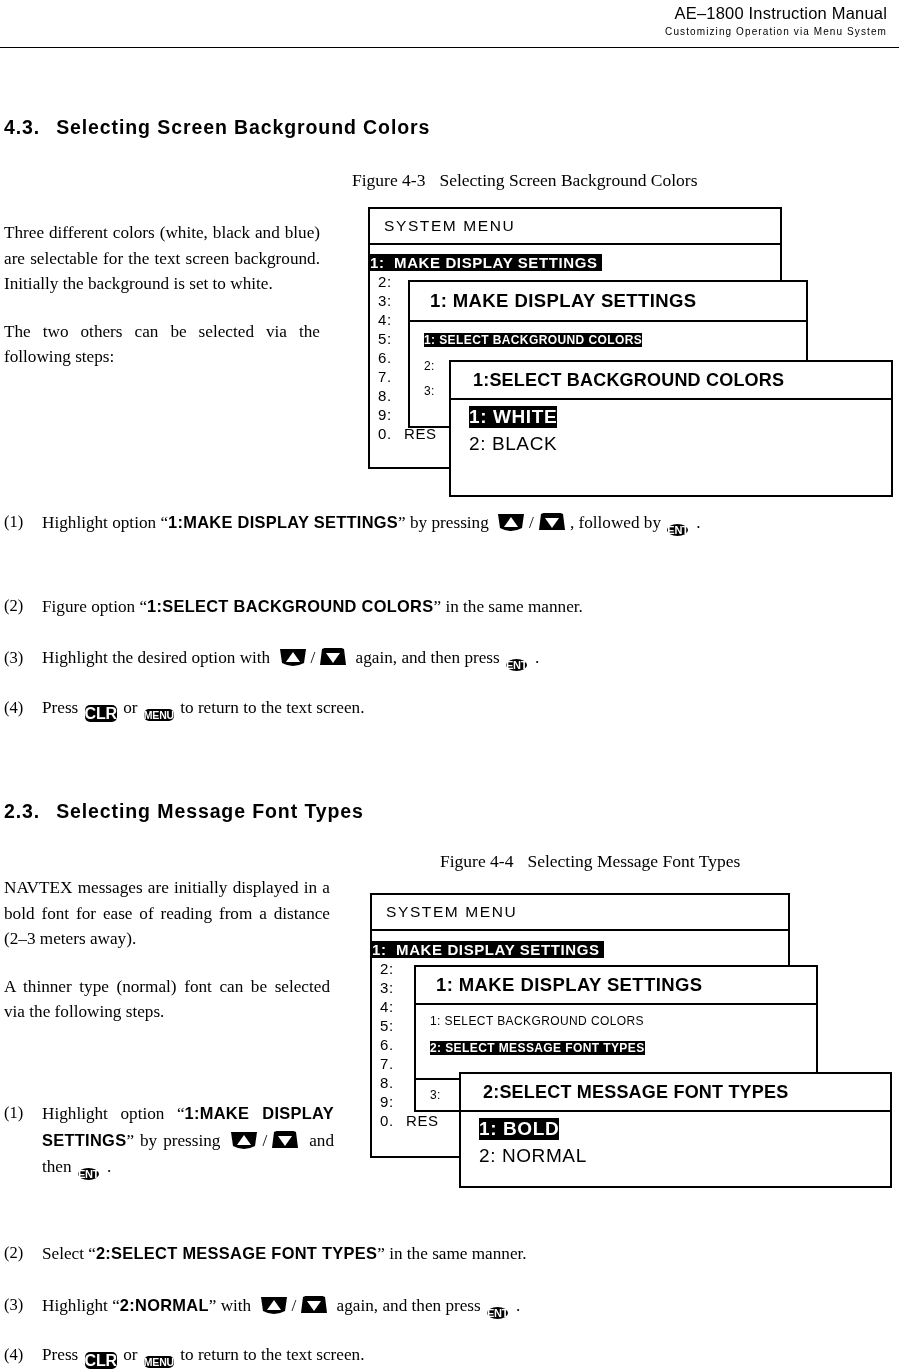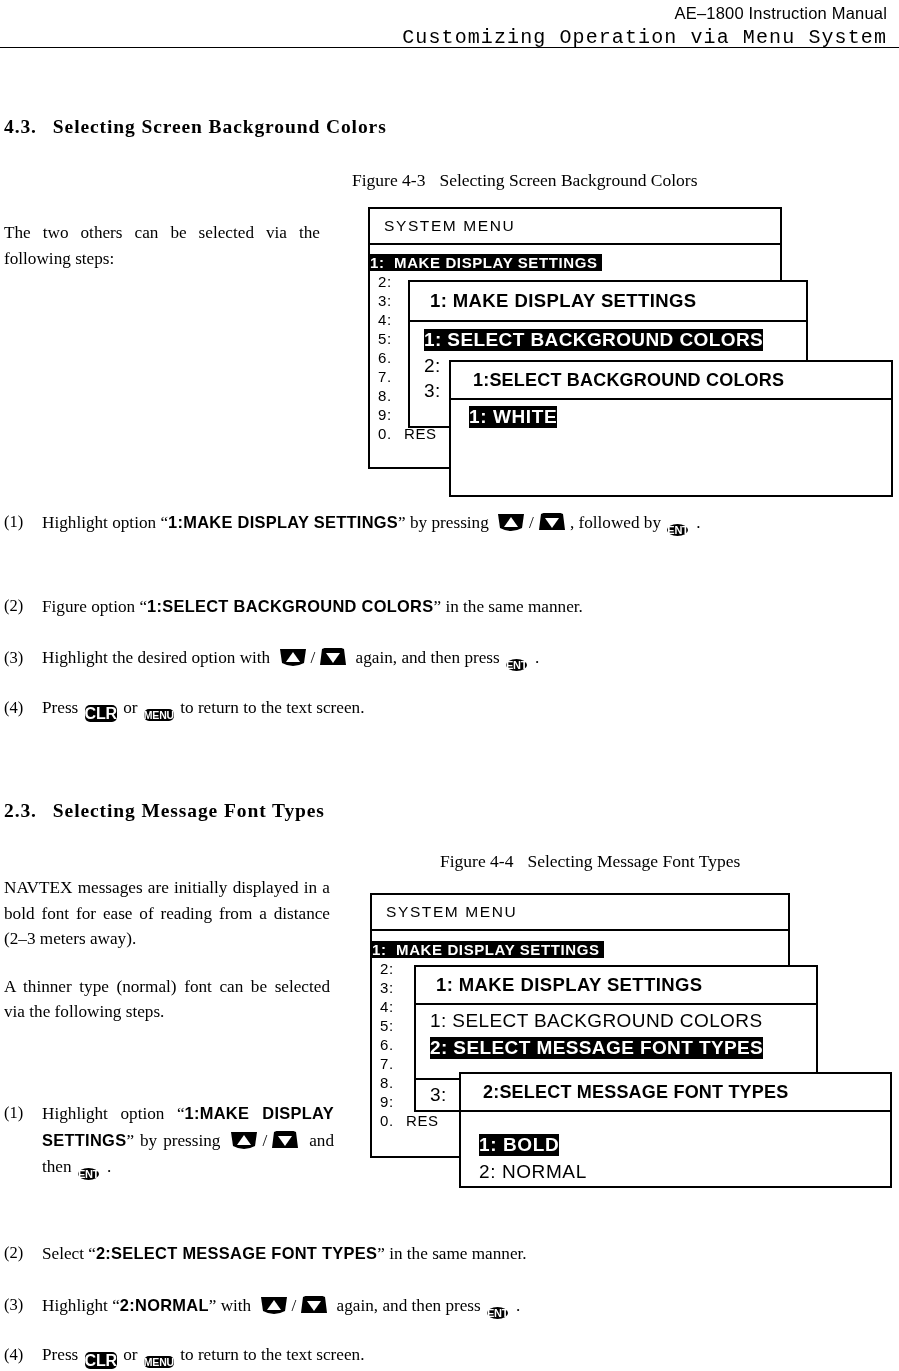--- a/index.html
+++ b/index.html
@@ -22,36 +22,36 @@
     top: 0; left: 0; right: 0;
     padding: 4px 12px 0 4px;
     text-align: right;
   }
   .page-header .line1 {
     font-family: "Liberation Sans", sans-serif;
     font-size: 16.5px;
     letter-spacing: 0.2px;
   }
   .page-header .line2 {
-    font-family: Liberation Mono, monospace;
-    font-size: 20px;
+    font-family: Liberation Sans, sans-serif;
+    font-size: 10px;
     letter-spacing: 1.1px;
     margin-top: 3px;
   }
   .header-rule {
     position: absolute;
     left: 0; right: 0;
     top: 47px;
     border-bottom: 1.2px solid #000;
   }
 
   
   .sec-head {
     position: absolute;
-    font-family: Liberation Serif, serif;
+    font-family: Liberation Sans, sans-serif;
     font-weight: bold;
     font-size: 19.5px;
     letter-spacing: 0.9px;
     white-space: nowrap;
   }
   .sec-head .num { margin-right: 16px; }
 
   
   .fig-caption {
     position: absolute;
@@ -182,21 +182,21 @@
   }
 
   
   .p-back .title-row { font-size: 15.5px; letter-spacing: 1.6px; padding-left: 14px; }
   .p-back .row { font-size: 15px; letter-spacing: 0.6px; }
   .p-back .row .idx { display: inline-block; width: 26px; padding-left: 8px; }
   .p-back .row.hl .rowtext { letter-spacing: 0.6px; }
 
   
   .p-mid .title-row { font-size: 18.5px; font-weight: bold; padding-left: 20px; letter-spacing: 0.4px; }
-  .p-mid .row { font-size: 19px; padding-left: 14px; letter-spacing: 0.4px; text-align: right; }
+  .p-mid .row { font-size: 12px; padding-left: 14px; letter-spacing: 0.4px; text-align: right; }
 
   
   .p-front .title-row { font-size: 18px; font-weight: bold; padding-left: 22px; letter-spacing: 0.2px; }
   .p-front .row { font-size: 19px; padding-left: 18px; letter-spacing: 0.6px; }
 </style>
 </head>
 <body>
 
 <div class="page-header">
   <div class="line1">AE–1800 Instruction Manual</div>
@@ -206,20 +206,21 @@
 
 <div class="sec-head" style="top:116px; left:4px;">
   <span class="num">4.3.</span><span>Selecting Screen Background Colors</span>
 </div>
 
 <div class="fig-caption" style="top:170px; left:352px;">
   <span class="cap-num">Figure 4-3</span><span>Selecting Screen Background Colors</span>
 </div>
 
 <div class="body-col" style="top:220px; left:4px; width:316px;">
+  <p>Three different colors (white, black and blue) are selectable for the text screen background. Initially the background is set to white.</p>
   <p>The two others can be selected via the following steps:</p>
 </div>
 
 <div class="diagram" style="top:207px; left:368px; width:525px; height:290px;">
 
   <div class="panel p-back" style="left:0px; top:0px; width:414px; height:262px;">
     <div class="title-row" style="height:36px;">SYSTEM MENU</div>
     <div class="rows" style="padding-top:7px;">
       <div class="row hl" style="height:20px;">
         <span class="rowtext"><span>1:</span>&nbsp;&nbsp;<span>MAKE DISPLAY SETTINGS</span>&nbsp;</span>
@@ -269,20 +270,23 @@
         </div>
     </div>
   </div>
 
   <div class="panel p-front" style="left:81px; top:153px; width:444px; height:137px;">
     <div class="title-row" style="height:38px;">1:SELECT BACKGROUND COLORS</div>
     <div class="rows" style="padding-top:3px;">
       <div class="row hl" style="height:28px; padding-left:0;">
         <span class="rowtext" style="margin-left:18px;">1: WHITE</span>
       </div>
+      <div class="row" style="height:26px;">
+          <span class="rowtext">2: BLACK</span>
+        </div>
     </div>
   </div>
 </div>
 
 <div class="step" style="top:509px; left:4px; width:886px;">
   <span class="marker">(1)</span>
   <span class="content">
     <span>Highlight option “</span><span class="opt">1:MAKE DISPLAY SETTINGS</span><span>” by pressing</span>
     <span class="key key-arrow"><svg viewBox="0 0 30 19">
           <path d="M2 1 L28 1 L26 15 Q15 21 4 15 Z" fill="#000"></path>
@@ -412,21 +416,21 @@
   <div class="panel p-mid" style="left:44px; top:187px; width:404px; height:32px; border-top:none;">
     <div class="rows" style="padding-top:2px;">
       <div class="row" style="height:25px;">
           <span class="rowtext">3:</span>
         </div>
     </div>
   </div>
 
   <div class="panel p-front" style="left:89px; top:179px; width:433px; height:116px;">
     <div class="title-row" style="height:38px;">2:SELECT MESSAGE FONT TYPES</div>
-    <div class="rows" style="padding-top:19px;">
+    <div class="rows" style="padding-top:3px;">
       <div class="row hl" style="height:28px; padding-left:0;">
         <span class="rowtext" style="margin-left:18px;">1: BOLD</span>
       </div>
       <div class="row" style="height:26px;">
           <span class="rowtext">2: NORMAL</span>
         </div>
     </div>
   </div>
 </div>
 

